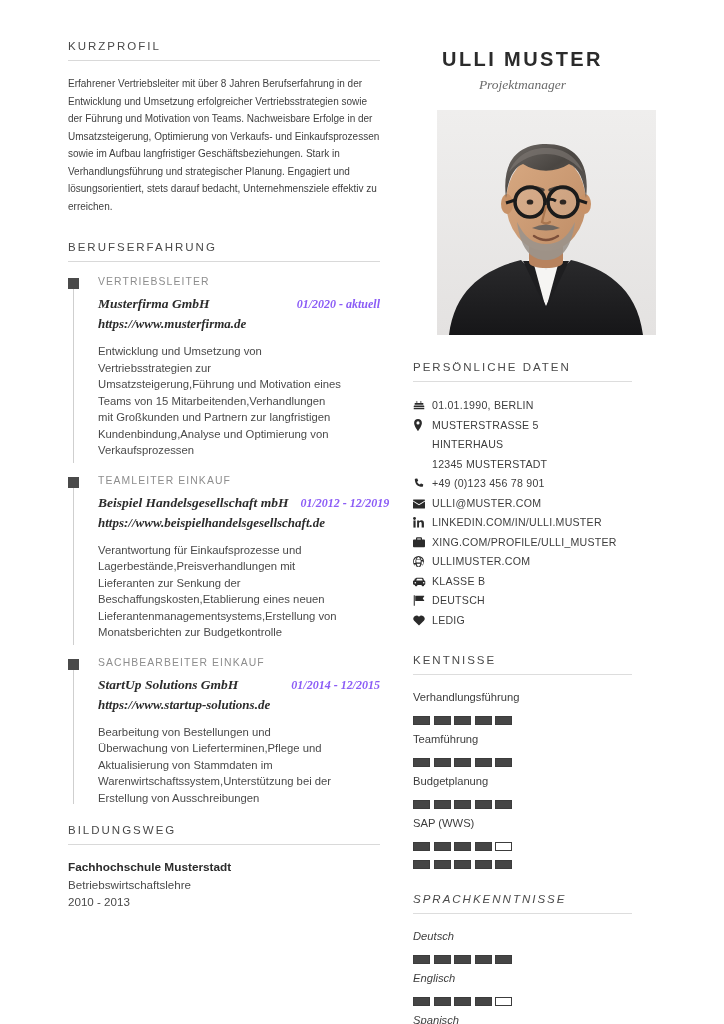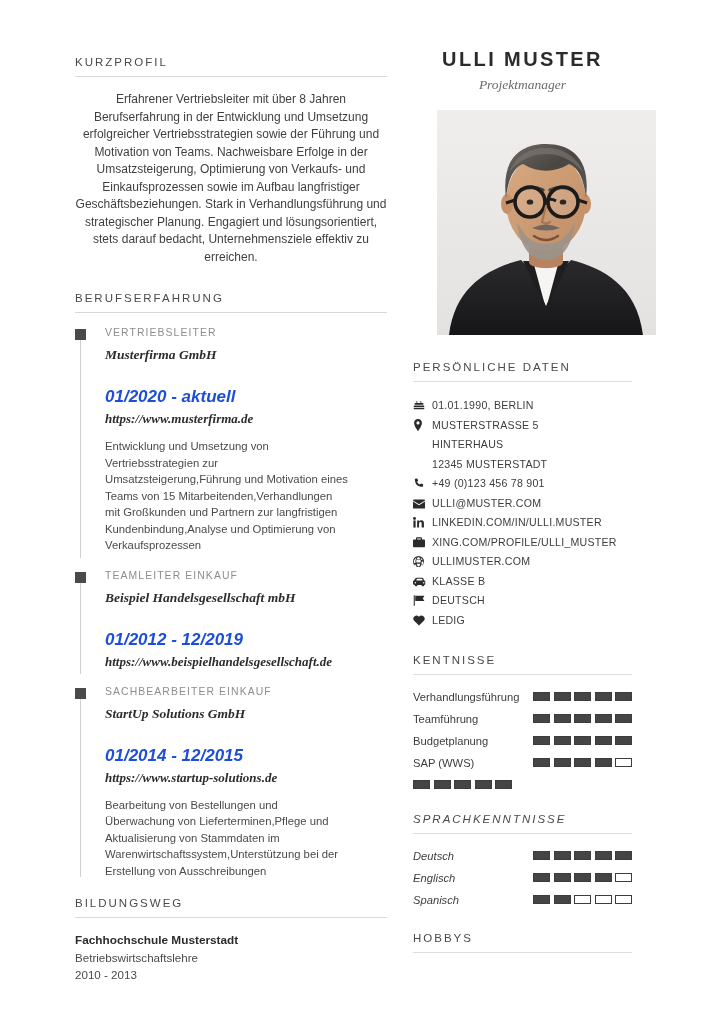--- a/index.html
+++ b/index.html
@@ -23,22 +23,21 @@
   }
 
   
   .col-left {
     position: absolute;
     left: 0;
     top: 0;
     width: 400px;
     height: 1024px;
     box-sizing: border-box;
-    padding: 56px 20px 0 68px;
-    margin-left: 7px;
+    padding: 40px 20px 0 68px;
   }
   .col-right {
     position: absolute;
     left: 388px;
     top: 0;
     width: 324px;
     height: 1024px;
     box-sizing: border-box;
     padding: 48px 80px 0 25px;
   }
@@ -54,25 +53,24 @@
   }
   .sec-rule {
     height: 1px;
     background: #d9d9d9;
     margin-bottom: 14px;
   }
   .sec-rule.thin { background: #dddddd; }
 
   
   .profile-text {
-    font-size: 12px;
+    font-size: 10px;
     line-height: 17.5px;
     color: #3f3f3f;
     margin-bottom: 26px;
-    text-align: center;
   }
 
   
   .exp-list { position: relative; }
   .exp-item {
     position: relative;
     padding-left: 30px;
     margin-bottom: 16px;
   }
   .exp-marker {
@@ -96,37 +94,36 @@
     font-size: 10.4px;
     letter-spacing: 1.1px;
     color: #8d8d8d;
     text-transform: uppercase;
     margin-bottom: 9px;
   }
   .exp-row {
     display: flex;
     align-items: baseline;
     justify-content: space-between;
-    gap: 24px;
-    flex-direction: column;
+    gap: 12px;
   }
   .exp-company {
     font-family: "Liberation Serif", serif;
     font-style: italic;
     font-weight: 700;
     font-size: 13.5px;
     color: #2c2c2c;
     white-space: nowrap;
   }
   .exp-date {
-    font-family: Liberation Sans, sans-serif;
+    font-family: Liberation Serif, serif;
     font-style: italic;
     font-weight: 700;
-    font-size: 17px;
-    color: #1d4ed8;
+    font-size: 12px;
+    color: #8b5cf6;
     white-space: nowrap;
   }
   .exp-url {
     font-family: "Liberation Serif", serif;
     font-style: italic;
     font-weight: 700;
     font-size: 13px;
     color: #2c2c2c;
     margin-top: 4px;
     margin-bottom: 11px;
@@ -212,20 +209,21 @@
   }
 
   
   .skills-block { margin-top: 24px; }
   .skill-row {
     display: flex;
     align-items: flex-start;
     justify-content: flex-start;
     margin-bottom: 6px;
     gap: 8px;
+    flex-direction: column;
   }
   .skill-label {
     font-size: 11.2px;
     color: #3d3d3d;
     line-height: 16px;
     flex: 1 1 auto;
   }
   .bar {
     display: flex;
     gap: 3.5px;
@@ -277,20 +275,21 @@
 
         <div class="exp-item">
           <div class="exp-marker"></div>
           <div class="exp-line"></div>
           <div class="exp-role">TEAMLEITER EINKAUF</div>
           <div class="exp-row">
             <span class="exp-company">Beispiel Handelsgesellschaft mbH</span>
             <span class="exp-date">01/2012 - 12/2019</span>
           </div>
           <div class="exp-url">https://www.beispielhandelsgesellschaft.de</div>
+          <div class="exp-desc">Verantwortung für Einkaufsprozesse und Lagerbestände,Preisverhandlungen mit Lieferanten zur Senkung der Beschaffungskosten,Etablierung eines neuen Lieferantenmanagementsystems,Erstellung von Monatsberichten zur Budgetkontrolle</div>
         </div>
 
         <div class="exp-item last">
           <div class="exp-marker"></div>
           <div class="exp-line"></div>
           <div class="exp-role">SACHBEARBEITER EINKAUF</div>
           <div class="exp-row">
             <span class="exp-company">StartUp Solutions GmbH</span>
             <span class="exp-date">01/2014 - 12/2015</span>
           </div>

